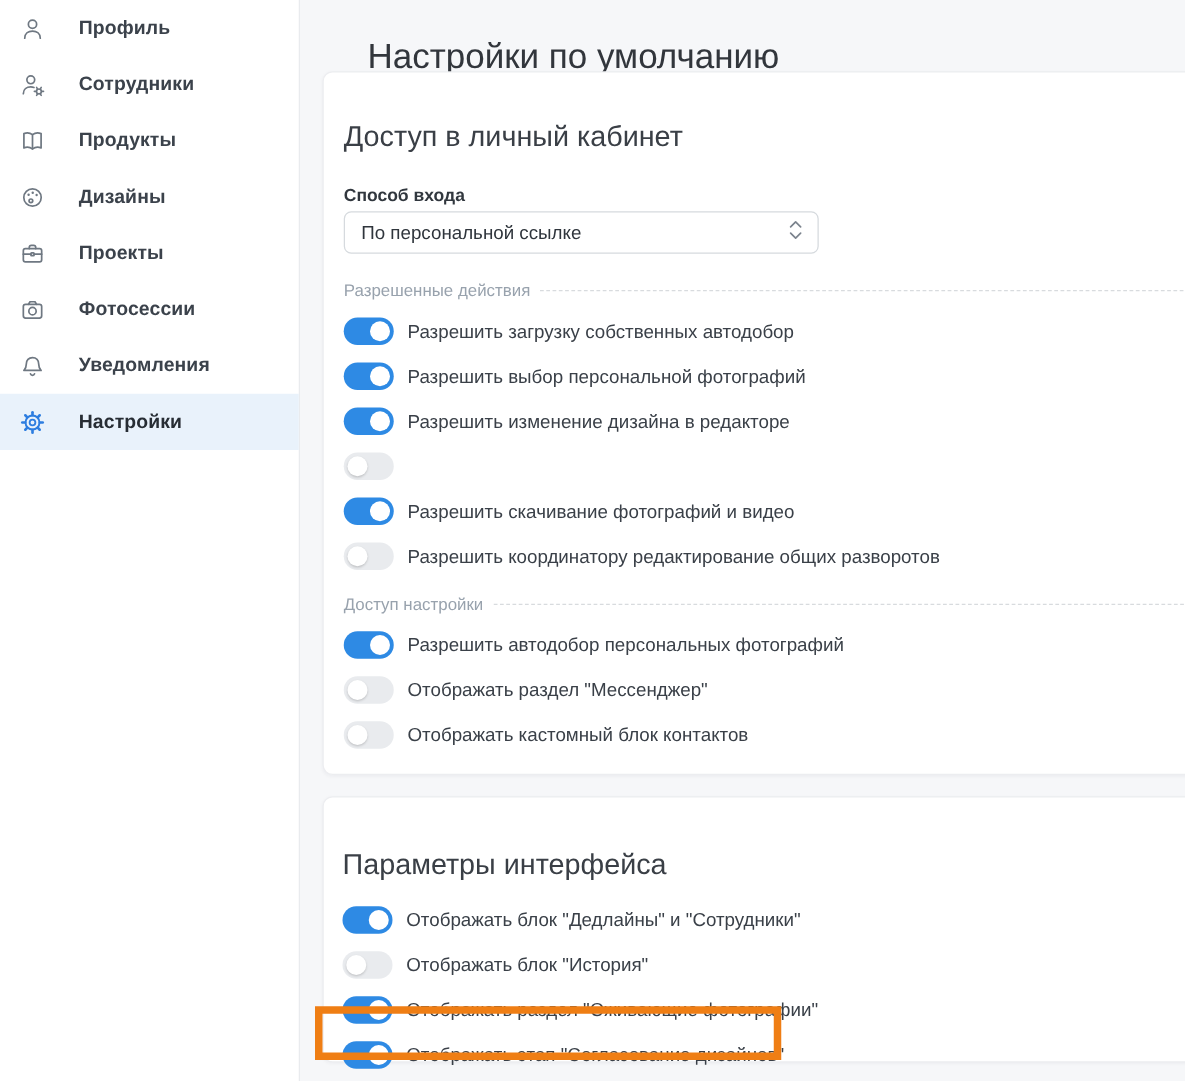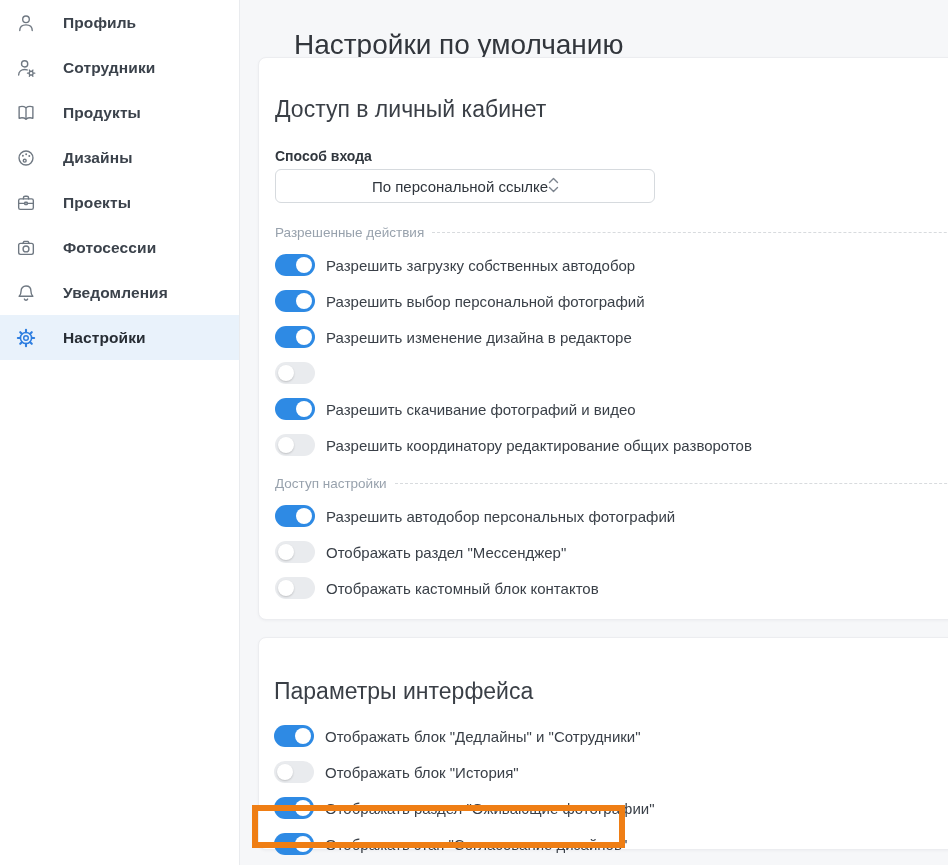--- a/index.html
+++ b/index.html
@@ -28,21 +28,21 @@
     background:#fff; border:1px solid #ecedf0; border-radius:8px;
     box-shadow:0 1px 3px rgba(20,30,40,.04);
   }
   #card-access   { top:57px;  height:563px; padding:18px 20px 0 16px; }
   #card-interface{ top:637px; height:213px; padding:20px 20px 0 15px; }
   .card-title { font-size:23px; line-height:28px; font-weight:400; color:#3a3f46; }
   .field-label { margin-top:24px; font-size:14px; line-height:18px; font-weight:700; color:#31373e; }
   .select {
     margin-top:4px; width:380px; height:34px; box-sizing:border-box;
     border:1px solid #d6dade; border-radius:6px; background:#fff;
-    display:flex; align-items:center; justify-content:center;
+    display:flex; align-items:center; justify-content:space-between;
     padding:0 12px 0 13px; font-size:15px; color:#2f353c; cursor:pointer;
   }
   .section-divider { margin-top:20px; height:18px; display:flex; align-items:center; color:#98a2ad; font-size:13.5px; white-space:nowrap; }
   .section-divider.second { margin-top:18px; }
   .divider-line { flex:1; margin-left:8px; border-top:1px dashed #d8dbde; height:0; }
   .toggle-row { margin-top:14px; height:22px; display:flex; align-items:center; gap:11px; }
   .toggle-row.first { margin-top:13px; }
   #card-interface .toggle-row.first { margin-top:20px; }
   .toggle { position:relative; width:40px; height:22px; border-radius:11px; flex:none; cursor:pointer; }
   .toggle.on  { background:#2e8ae4; }

